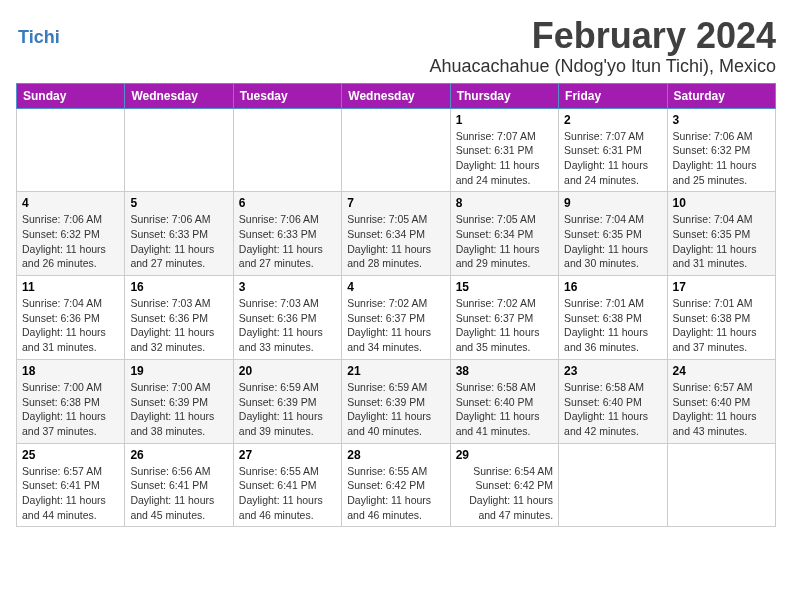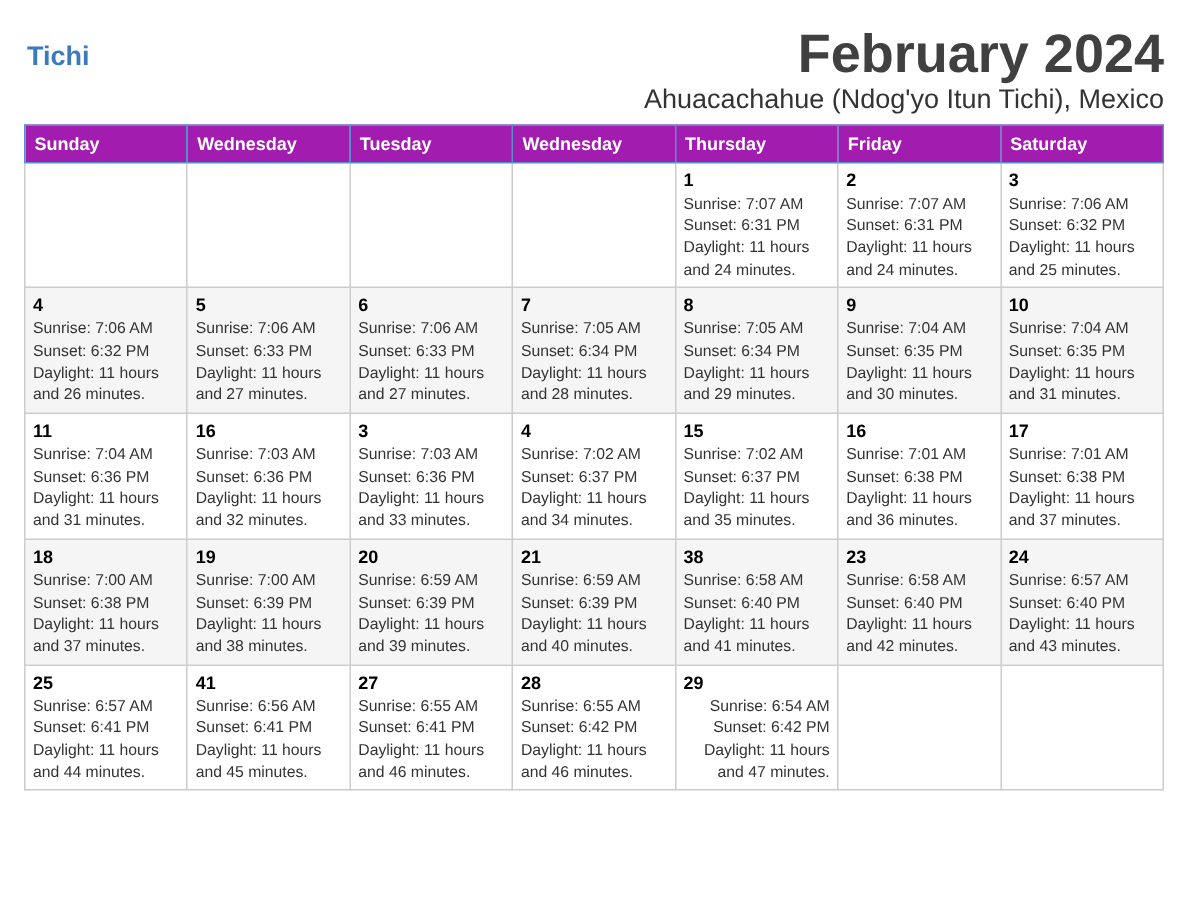--- a/index.html
+++ b/index.html
@@ -277,21 +277,21 @@
         </td>
       </tr>
       <tr>
         <td>
           <span class="day-number">25</span>
           <div class="day-info" style="white-space: pre-line;">Sunrise: 6:57 AM
 Sunset: 6:41 PM
 Daylight: 11 hours and 44 minutes.</div>
         </td>
         <td>
-          <span class="day-number">41</span>
+          <span class="day-number">26</span>
           <div class="day-info" style="white-space: pre-line;">Sunrise: 6:56 AM
 Sunset: 6:41 PM
 Daylight: 11 hours and 45 minutes.</div>
         </td>
         <td>
           <span class="day-number">27</span>
           <div class="day-info" style="white-space: pre-line;">Sunrise: 6:55 AM
 Sunset: 6:41 PM
 Daylight: 11 hours and 46 minutes.</div>
         </td>

